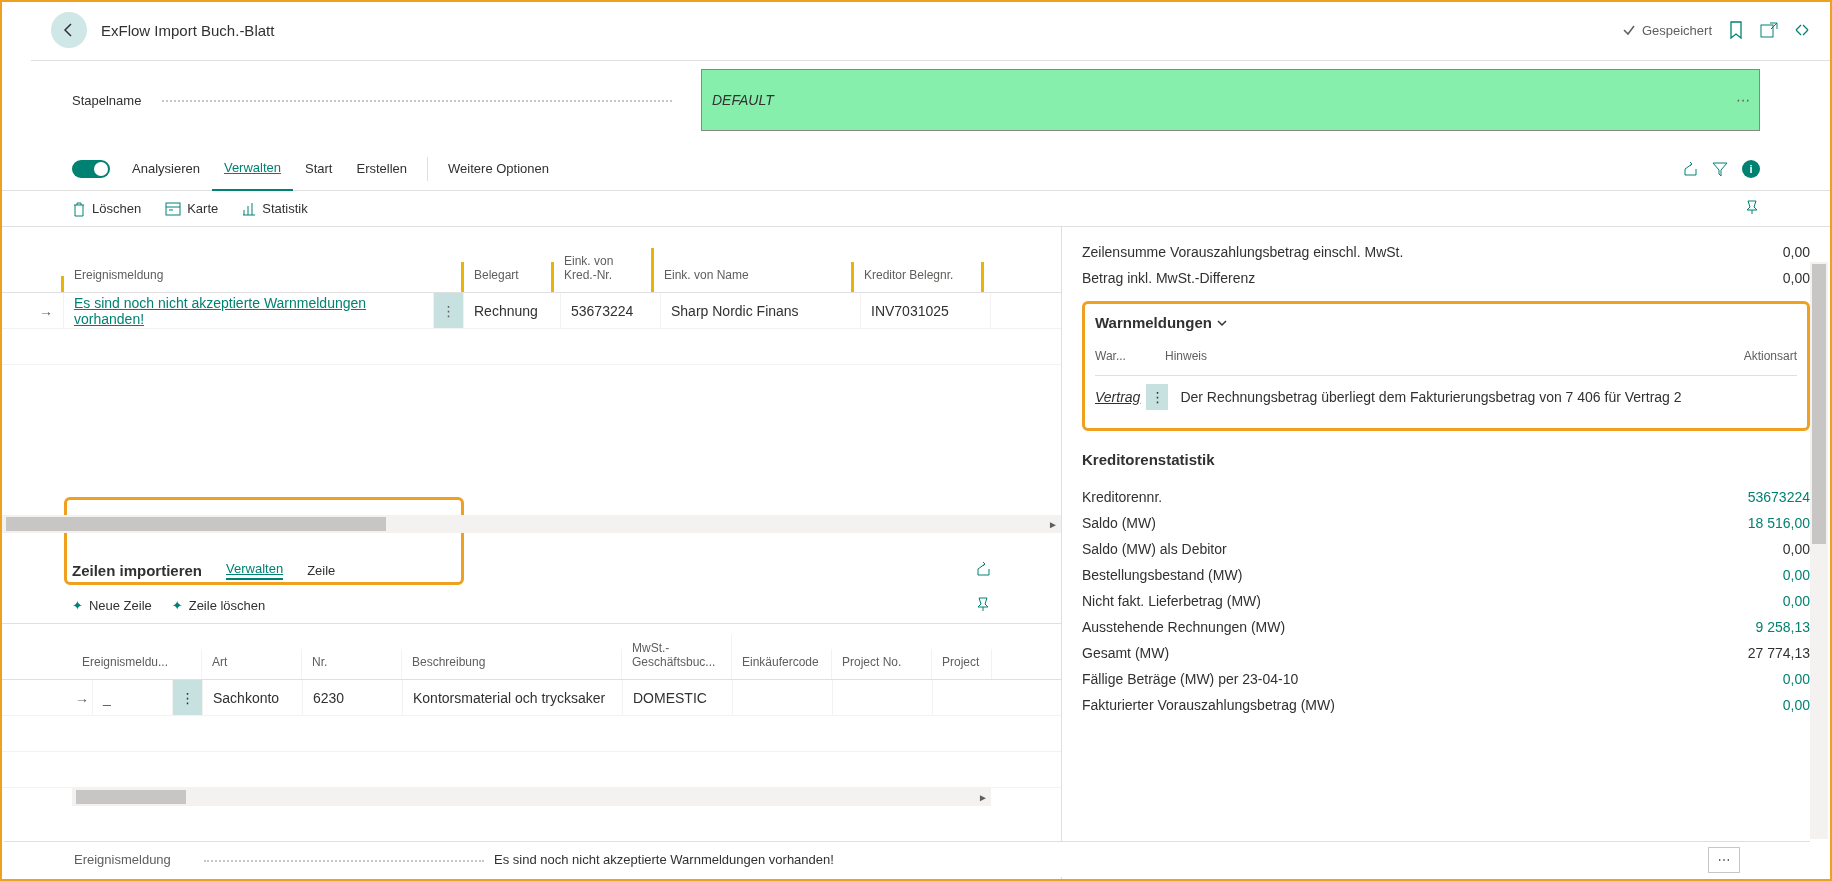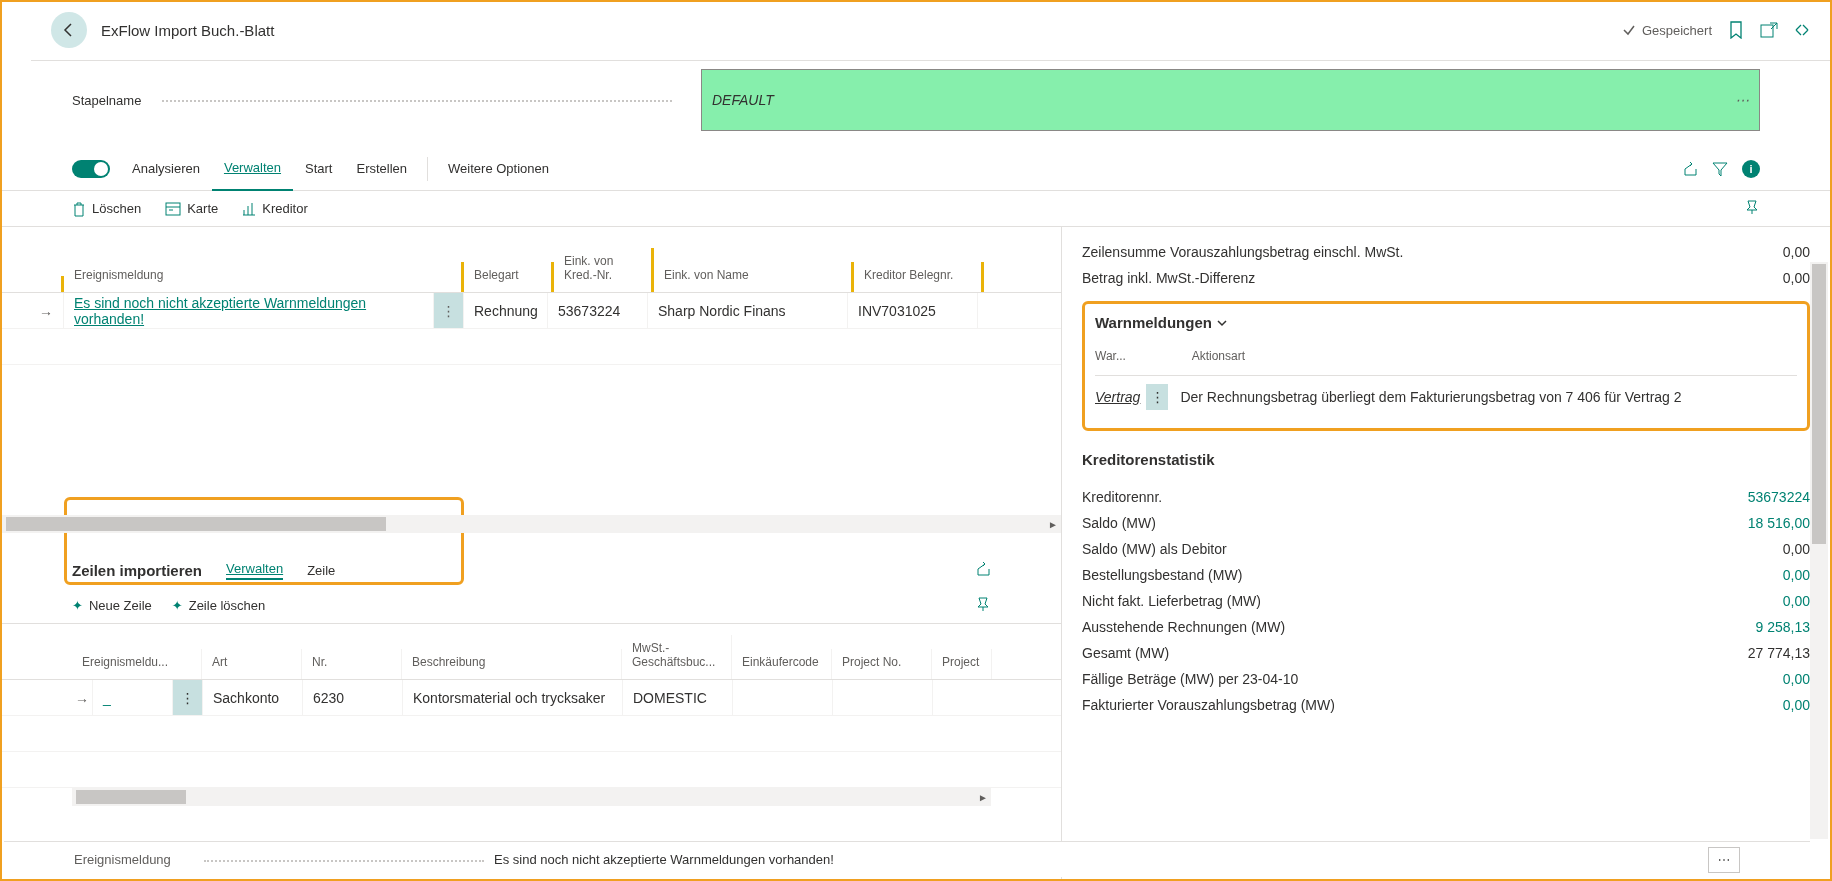--- a/index.html
+++ b/index.html
@@ -48,21 +48,21 @@
     
     .highlight-box { border: 3px solid #f0a020; border-radius: 6px; position: absolute; }
     .hb1 { left: 62px; top: 270px; width: 400px; height: 88px; }
     
     .grid-data-row { display: flex; height: 36px; align-items: center; border-bottom: 1px solid #f3f2f1; }
     .gd { padding: 0 10px; border-right: 1px solid #f3f2f1; height: 100%; display: flex; align-items: center; font-size: 14px; }
     .gd-arrow { width: 62px; justify-content: flex-end; color: #605e5c; }
     .gd-event { width: 370px; }
     .gd-event a { color: #008272; text-decoration: underline; }
     .gd-menu { width: 30px; background: #c7e0e0; justify-content: center; cursor: pointer; color: #605e5c; }
-    .gd-docty { width: 84px; }
+    .gd-docty { width: 97px; }
     .gd-vendno { width: 100px; }
     .gd-vendname { width: 200px; }
     .gd-vendref { width: 130px; }
     .empty-row { height: 36px; border-bottom: 1px solid #f3f2f1; }
     
     .hscroll { height: 18px; background: #f3f2f1; position: relative; margin-top: 150px; }
     .hscroll-thumb { position: absolute; left: 4px; width: 380px; height: 14px; background: #c8c6c4; top: 2px; }
     .hscroll-arr { position: absolute; width: 16px; height: 16px; top: 1px; color: #605e5c; font-size: 10px; display: flex; align-items: center; justify-content: center; }
     .hscroll-arr.l { left: 0; } .hscroll-arr.r { right: 0; }
     
@@ -180,21 +180,21 @@
     <svg width="16" height="14" viewBox="0 0 16 14">
         <rect x="1" y="1" width="14" height="12" stroke="#008272" fill="none"></rect>
         <path d="M1 5 H15 M4 8 H8" stroke="#008272"></path>
       </svg>
     <span>Karte</span>
   </div>
   <div class="action-item">
     <svg width="14" height="14" viewBox="0 0 14 14">
         <path d="M2 13 V8 M6 13 V4 M10 13 V1 M1 13 H13" stroke="#008272" fill="none"></path>
       </svg>
-    <span>Kreditor</span>
+    <span>Statistik</span>
   </div>
   <span class="pin-right"><svg width="16" height="16" viewBox="0 0 16 16">
         <path d="M4 2 L12 2 L10 8 L13 11 L3 11 L6 8 Z M8 11 V15" stroke="#008272" fill="none"></path>
       </svg></span>
 </div>
 
 <div class="main-split">
   <div class="left-pane">
     <div class="grid-top">
       <div class="highlight-box hb1"></div>
@@ -290,20 +290,21 @@
 
     <div class="warn-section">
       <div class="warn-title">
         <span>Warnmeldungen</span>
         <svg width="12" height="12" viewBox="0 0 12 12">
             <path d="M2 4 L6 8 L10 4" stroke="#323130" fill="none" stroke-width="1.5"></path>
           </svg>
       </div>
       <div class="warn-header">
         <div style="width:70px">War...</div>
+        <div style="flex:1">Hinweis</div>
         <div style="width:80px;text-align:right">Aktionsart</div>
       </div>
       <div class="warn-row">
         <span class="warn-link">Vertrag</span>
         <div class="warn-menu">⋮</div>
         <span>Der Rechnungsbetrag überliegt dem Fakturierungsbetrag von 7 406 für Vertrag 2</span>
       </div>
     </div>
 
     <div class="stats-title">Kreditorenstatistik</div>

